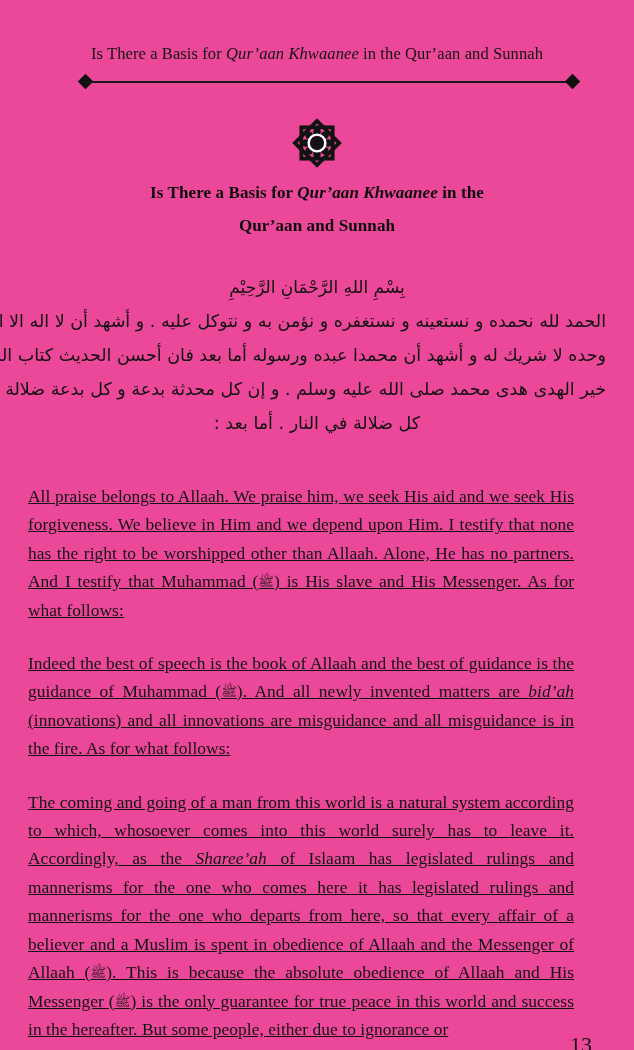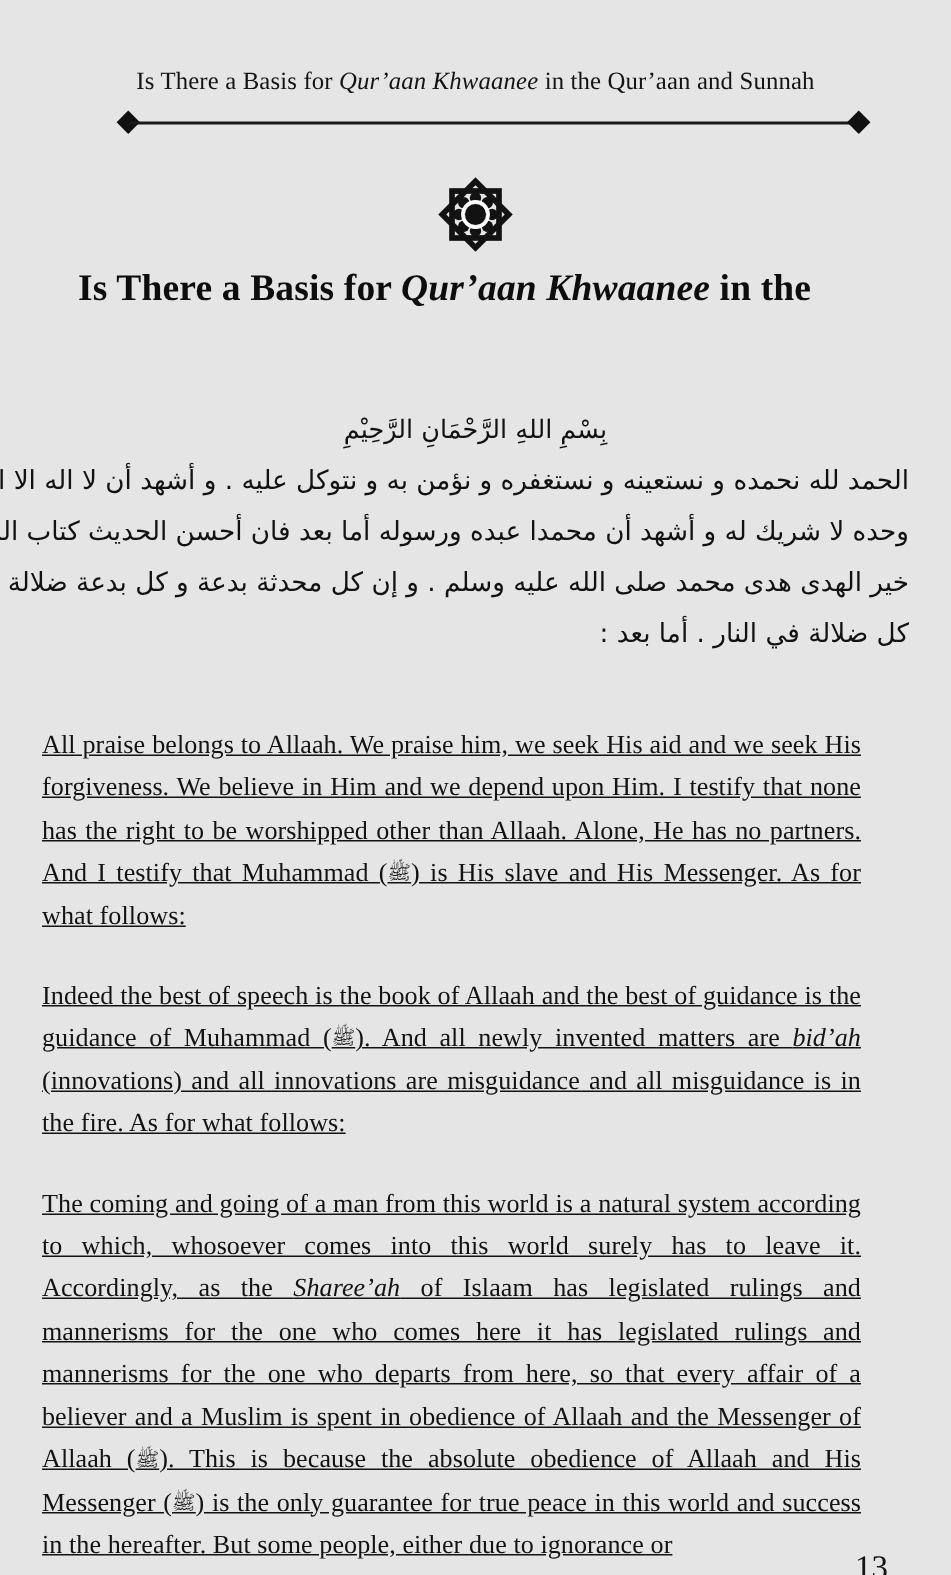--- a/index.html
+++ b/index.html
@@ -16,21 +16,21 @@
     font-family: "Liberation Serif", "DejaVu Serif", serif;
     color: #1a1a1a;
     -webkit-font-smoothing: antialiased;
   }
 
   .page {
     position: absolute;
     inset: 0;
     width: 634px;
     height: 1050px;
-    background: #e5e5e5;
+    background: #ec4899;
   }
 
   
   .running-header {
     position: absolute;
     left: 62px;
     top: 44px;
     width: 510px;
     text-align: center;
   }
@@ -83,23 +83,24 @@
     justify-content: center;
   }
   .ornament svg { display: block; }
 
   
   .chapter-title {
     position: absolute;
     left: 52px;
     top: 176px;
     width: 530px;
+    text-align: center;
     font-family: "Liberation Serif", "DejaVu Serif", serif;
     font-weight: bold;
-    font-size: 25px;
+    font-size: 17px;
     line-height: 33px;
     color: #0d0d0d;
     letter-spacing: 0.1px;
   }
   .chapter-title .it { font-style: italic; }
 
   
   .arabic-block {
     position: absolute;
     left: 28px;
@@ -118,21 +119,21 @@
     direction: rtl;
   }
   .arabic-line {
     font-size: 17.5px;
     line-height: 34px;
     direction: rtl;
     text-align: right;
     white-space: nowrap;
   }
   .arabic-line.last {
-    text-align: right;
+    text-align: center;
   }
 
   
   .body-text {
     position: absolute;
     left: 28px;
     top: 482px;
     width: 546px;
   }
   .para {
@@ -201,20 +202,21 @@
       </g>
 
       <circle cx="50" cy="50" r="15.5" fill="none" stroke="#ffffff" stroke-width="4.5"></circle>
 
       <circle cx="50" cy="50" r="13" fill="#121212"></circle>
     </svg>
   </div>
 
   <div class="chapter-title">
     <span>Is There a Basis for </span><span class="it">Qur’aan Khwaanee</span><span> in the</span><br>
+    <span>Qur’aan and Sunnah</span>
   </div>
 
   <div class="arabic-block">
     <div class="basmala">بِسْمِ اللهِ الرَّحْمَانِ الرَّحِيْمِ</div>
     <div class="arabic-line">الحمد لله نحمده و نستعينه و نستغفره و نؤمن به و نتوكل عليه . و أشهد أن لا اله الا الله</div>
     <div class="arabic-line">وحده لا شريك له و أشهد أن محمدا عبده ورسوله أما بعد فان أحسن الحديث كتاب الله و</div>
     <div class="arabic-line">خير الهدى هدى محمد صلى الله عليه وسلم . و إن كل محدثة بدعة و كل بدعة ضلالة و</div>
     <div class="arabic-line last">كل ضلالة في النار . أما بعد :</div>
   </div>
 

